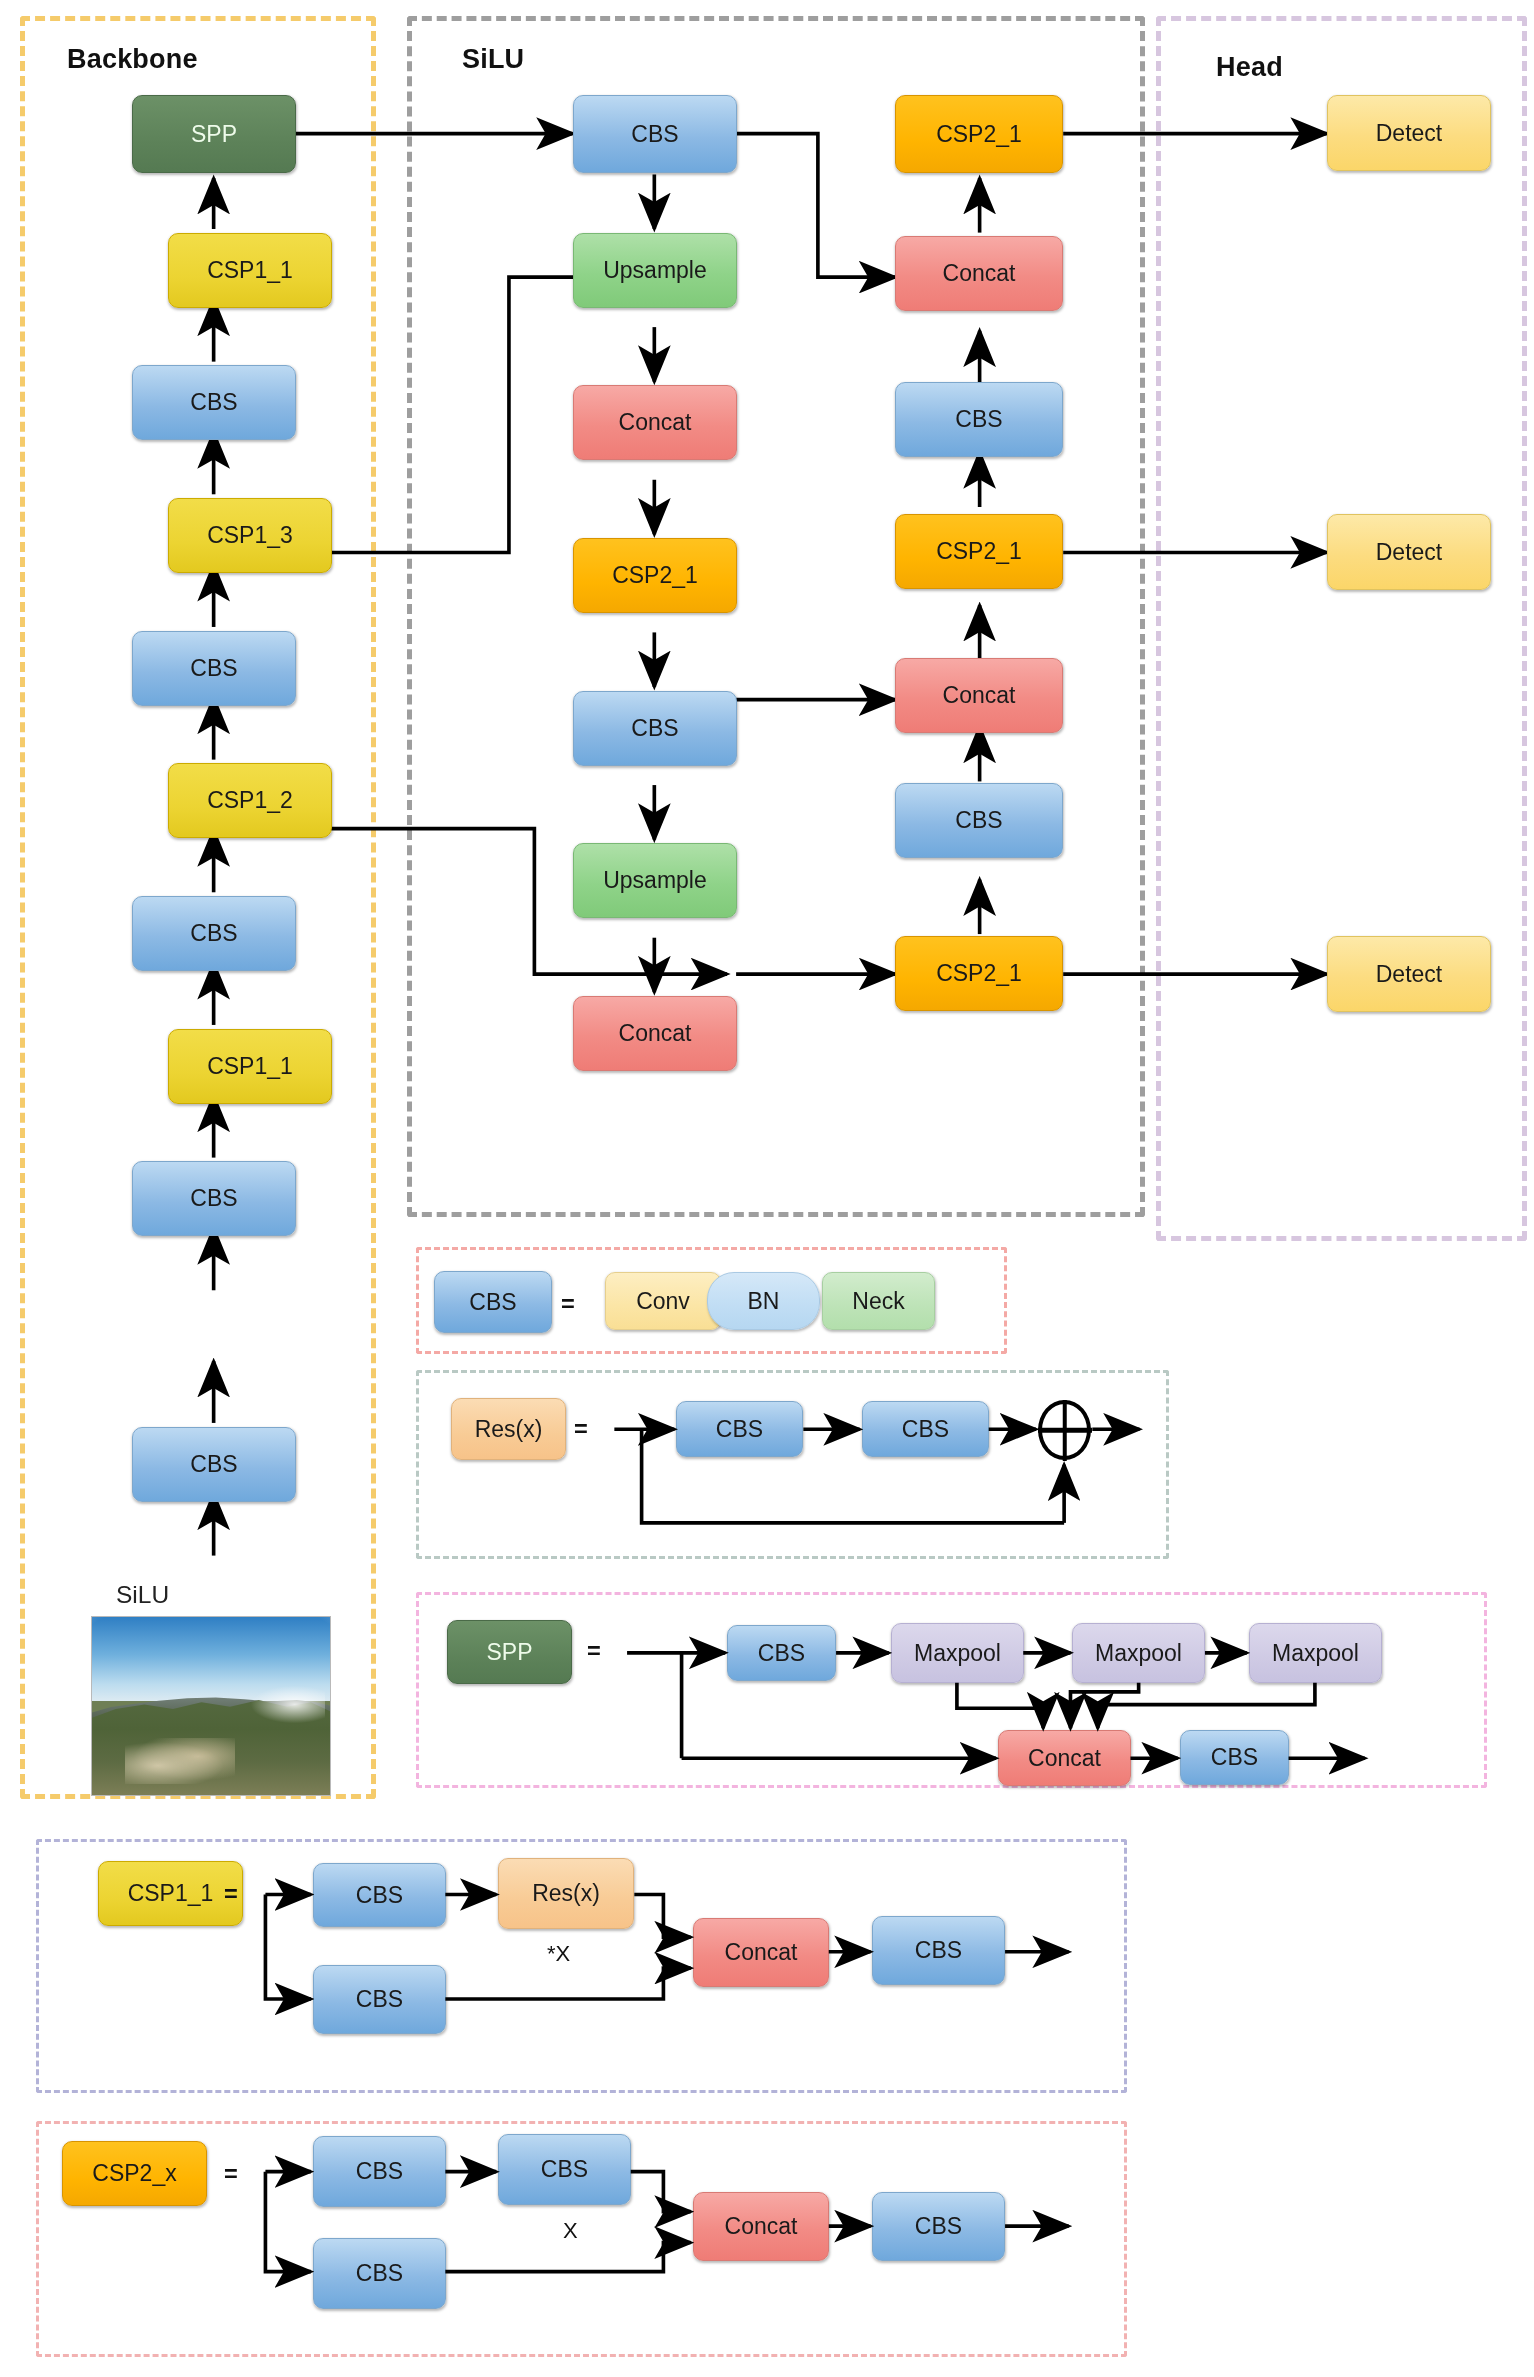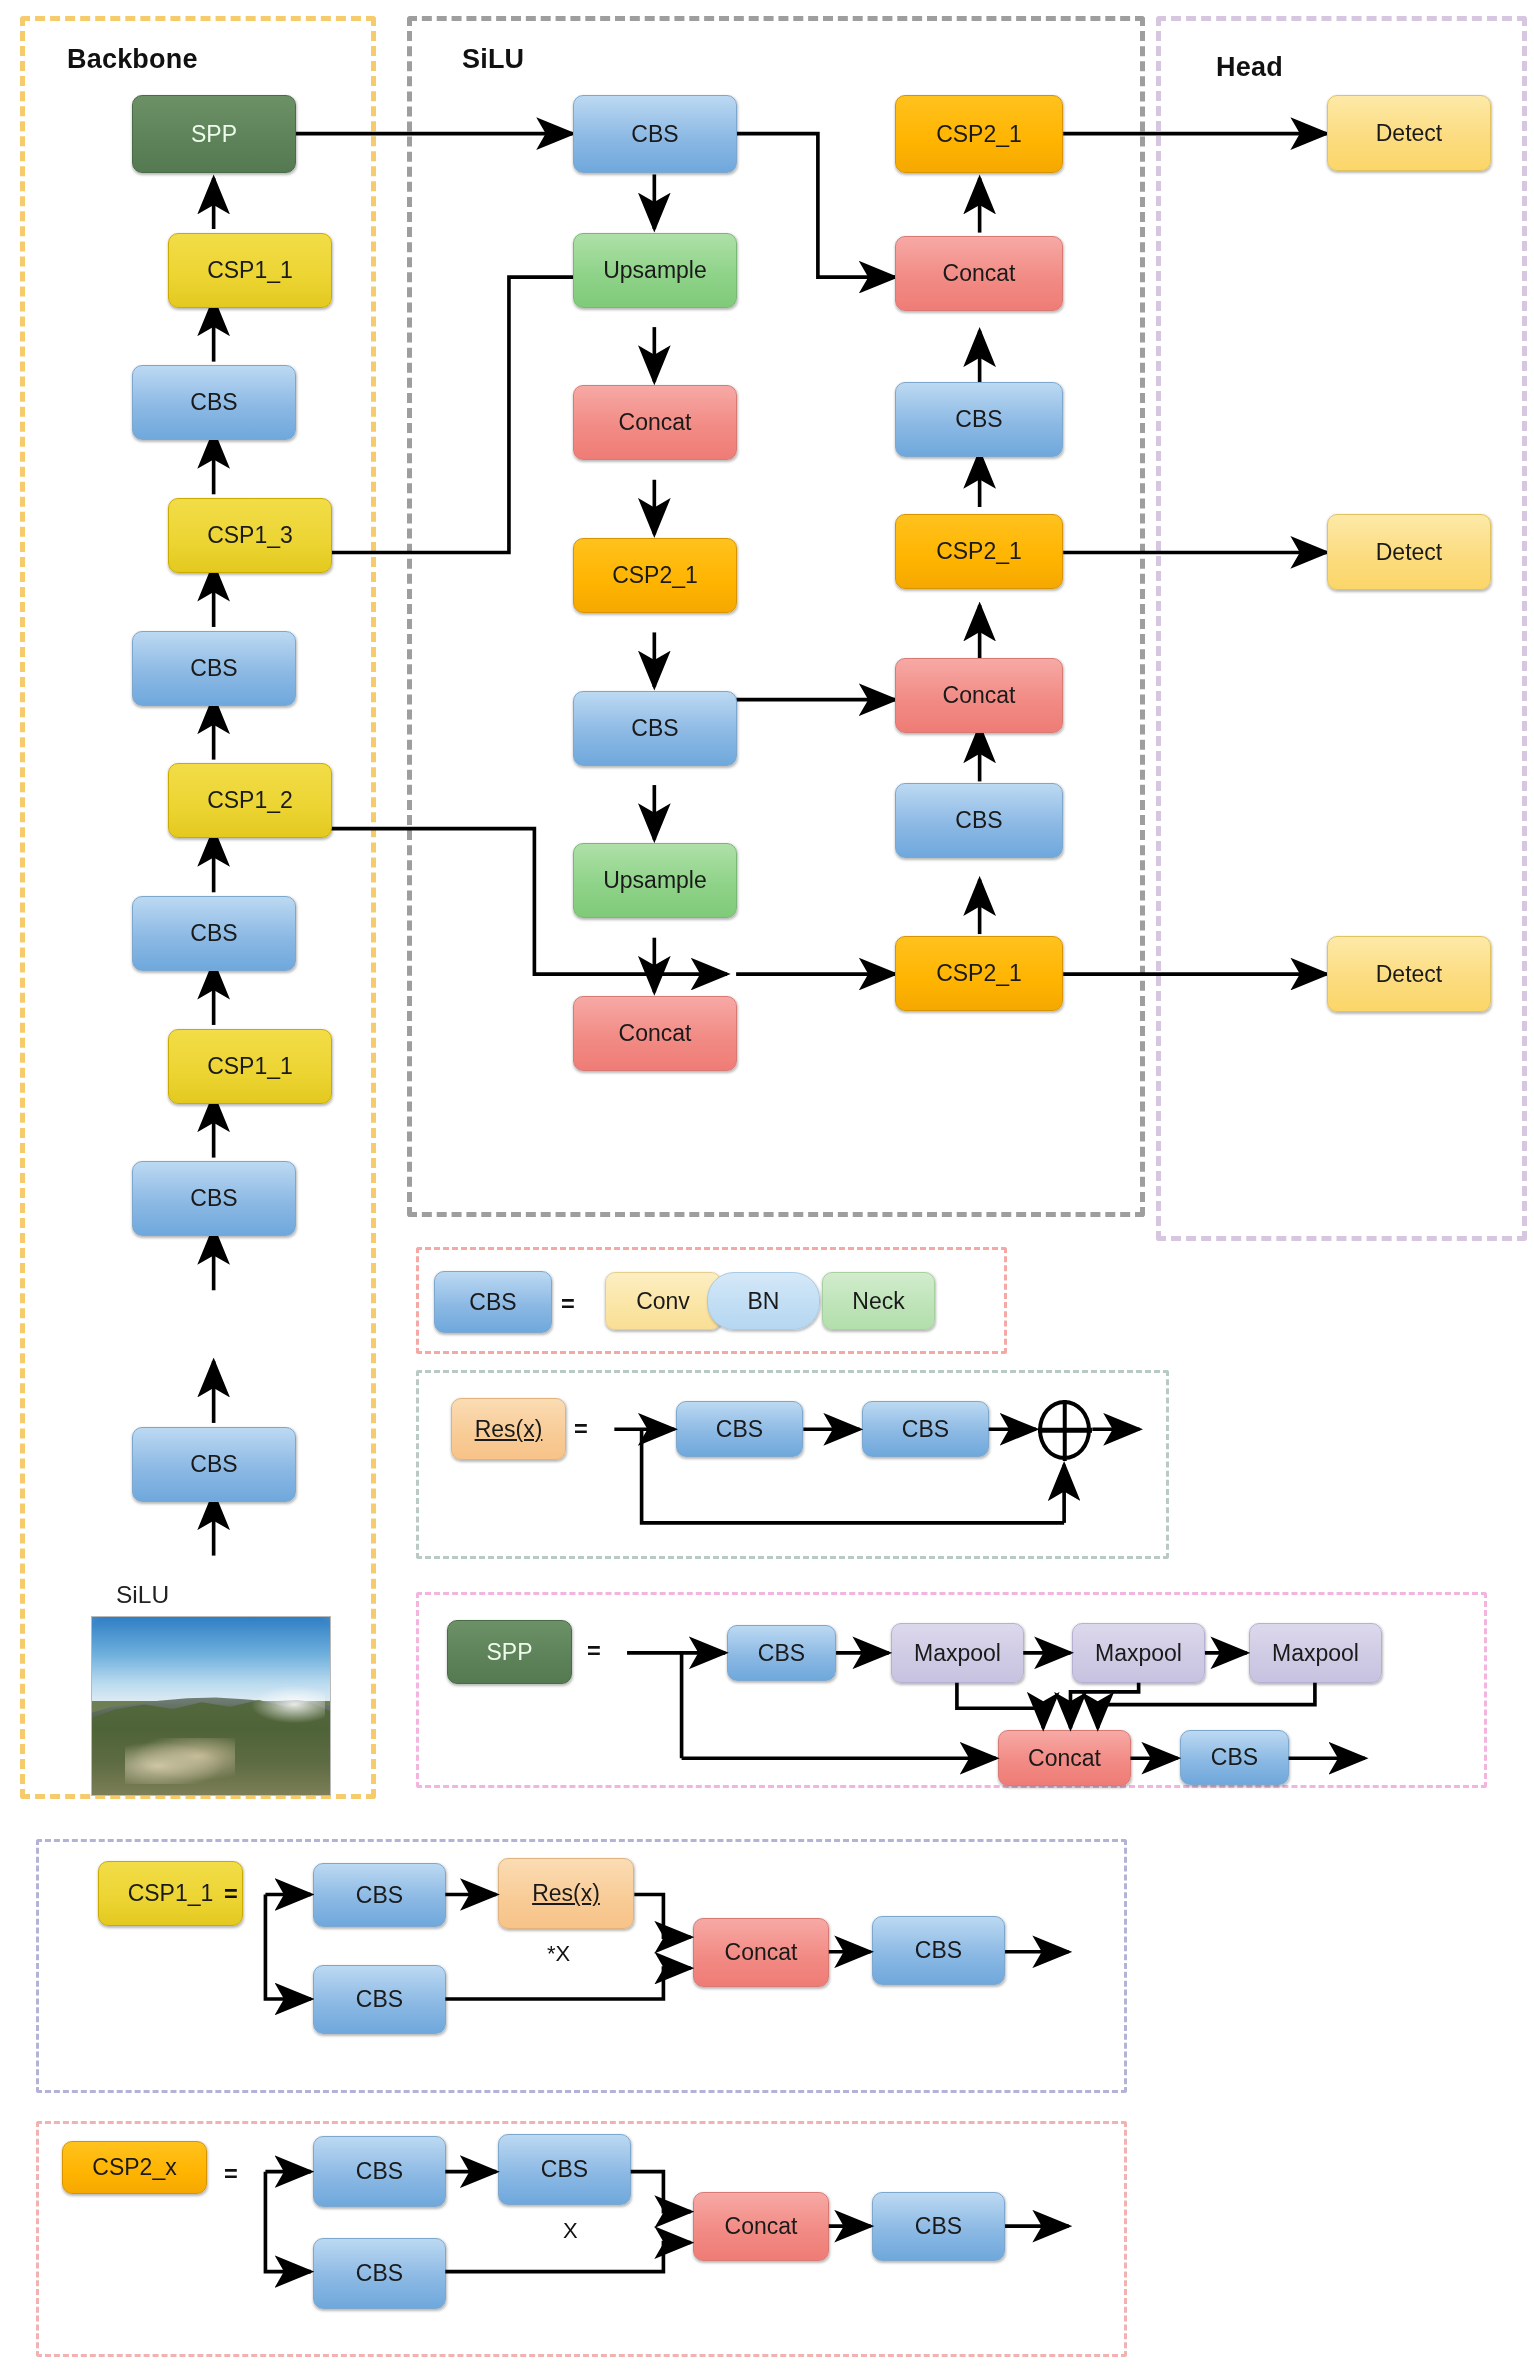--- a/index.html
+++ b/index.html
@@ -14,21 +14,21 @@
   .n-cbs   {background:linear-gradient(180deg,#bcd9f2 0%,#8cb9e4 55%,#6fa8dc 100%);border-color:#7da7cc;}
   .n-csp1  {background:linear-gradient(180deg,#f2dd48 0%,#ecd432 60%,#e3c91f 100%);border-color:#ccab00;margin-left:36px;}
   .n-csp2  {background:linear-gradient(180deg,#ffc21e 0%,#ffb400 60%,#f5a800 100%);border-color:#d89400;}
   .n-spp   {background:linear-gradient(180deg,#6c9167 0%,#5d8259 60%,#557a52 100%);border-color:#4a6a48;color:#eefbea;}
   .n-concat{background:linear-gradient(180deg,#f7a9a5 0%,#f28b85 55%,#ef7c76 100%);border-color:#d87a74;}
   .n-upsamp{background:linear-gradient(180deg,#aee0a8 0%,#8fd389 55%,#80ca79 100%);border-color:#79b874;}
   .n-detect{background:linear-gradient(180deg,#fde9a8 0%,#fcdc80 55%,#fbd669 100%);border-color:#e0c35f;}
   .n-conv  {background:linear-gradient(180deg,#fdeec2 0%,#fbe5a5 60%,#f9df95 100%);border-color:#e6cf8d;}
   .n-bn    {background:linear-gradient(180deg,#d5e8f8 0%,#c0ddf4 60%,#b6d7f1 100%);border-color:#a9c9e3;border-radius:27px;}
   .n-silu  {background:linear-gradient(180deg,#d2eccd 0%,#bde3b7 60%,#b3dfac 100%);border-color:#a7cfa1;}
-  .n-res   {background:linear-gradient(180deg,#fbdcb4 0%,#f8cb95 60%,#f7c389 100%);border-color:#e0b27c;text-decoration:underline;}
+  .n-res   {background:linear-gradient(180deg,#fbdcb4 0%,#f8cb95 60%,#f7c389 100%);border-color:#e0b27c;}
   .n-max   {background:linear-gradient(180deg,#dcd8ec 0%,#cfcae4 60%,#c7c2e0 100%);border-color:#b6b0d2;}
   .grp{position:absolute;box-sizing:border-box;background:transparent;}
   .eqs{position:absolute;font-size:23.6px;color:#111;font-weight:600;}
   .smalllab{position:absolute;font-size:22px;color:#111;}
   .inputlab{position:absolute;font-size:24.5px;color:#222;}
   .photo{position:absolute;border:0.9px solid #b9b9b9;overflow:hidden;background:#6f7f55;}
   .photo .sky{position:absolute;left:0;top:0;width:100%;height:47%;
     background:linear-gradient(180deg,#2f7fc4 0%,#6fb0dd 45%,#bcdcef 80%,#dceaf2 100%);}
   .photo .ridge{position:absolute;left:0;top:40%;width:100%;height:22%;
     background:linear-gradient(180deg,#7f8d8a 0%,#5e6b5c 60%,#4e5c49 100%);
@@ -228,21 +228,21 @@
       <path d="M490,2085 L546,2085"></path>
       <path d="M292,2085 L292,2200 L342,2200"></path>
       <path d="M698,2085 L730,2085 L730,2132 L760,2132"></path>
       <path d="M490,2200 L730,2200 L730,2166 L760,2166"></path>
       <path d="M912,2148 L958,2148"></path>
       <path d="M1106,2148 L1176,2148"></path>
     </g>
   </svg>
 
   <div class="grp" style="left:36px;top:2121px;width:1091px;height:236px;border:3.6px dashed #f2b2b2;border-radius:2.7px;"></div>
-  <div class="node n-csp2" style="left:62px;top:2141px;width:145px;height:53px;">CSP2_x</div>
+  <div class="node n-csp2" style="left:62px;top:2141px;width:145px;height:65px;">CSP2_x</div>
   <div class="eqs" style="left:224px;top:2161px;">=</div>
   <div class="node n-cbs" style="left:313px;top:2136px;width:133px;height:71px;">CBS</div>
   <div class="node n-cbs" style="left:498px;top:2134px;width:133px;height:71px;">CBS</div>
   <div class="node n-cbs" style="left:313px;top:2238px;width:133px;height:71px;">CBS</div>
   <div class="node n-concat" style="left:693px;top:2192px;width:136px;height:69px;">Concat</div>
   <div class="node n-cbs" style="left:872px;top:2192px;width:133px;height:69px;">CBS</div>
   <div class="smalllab" style="left:563px;top:2218px;">X</div>
   <svg class="layer" viewBox="0 0 1688 2616" width="1534" height="2377">
     <g stroke="#000" stroke-width="4" fill="none" marker-end="url(#ah)">
       <path d="M292,2390 L342,2390"></path>

